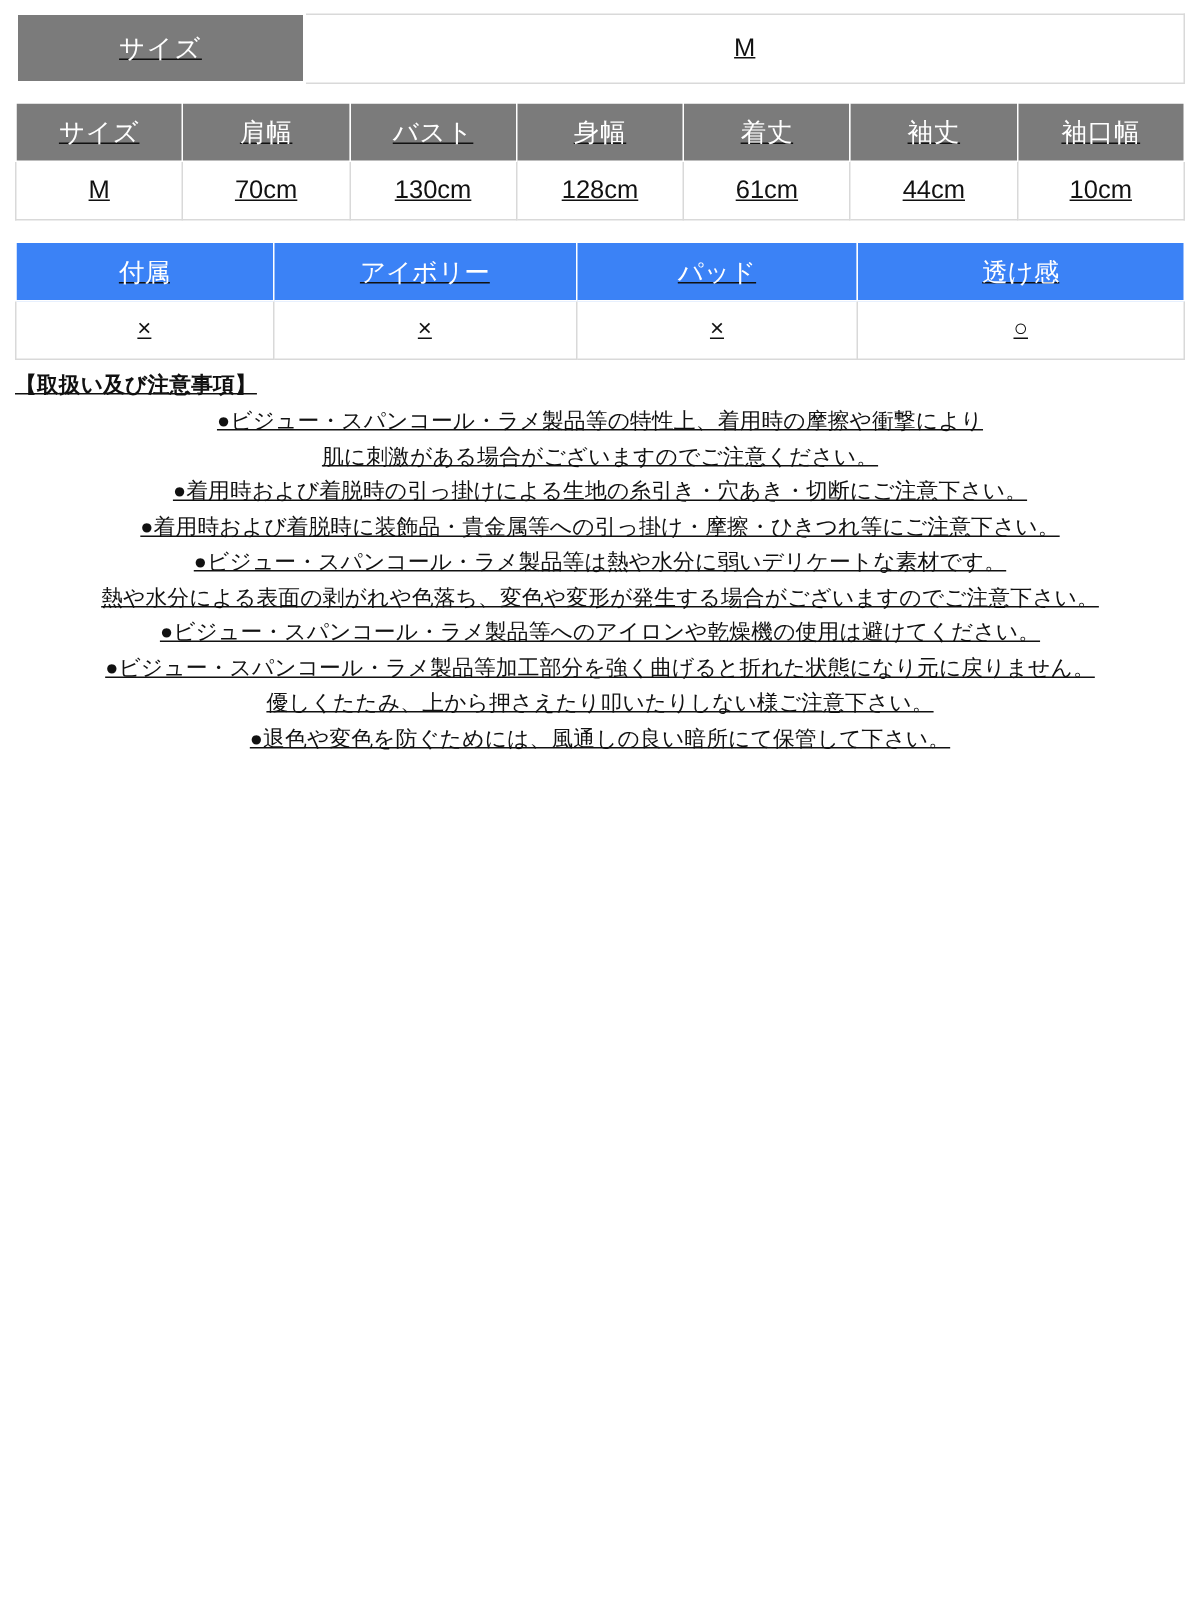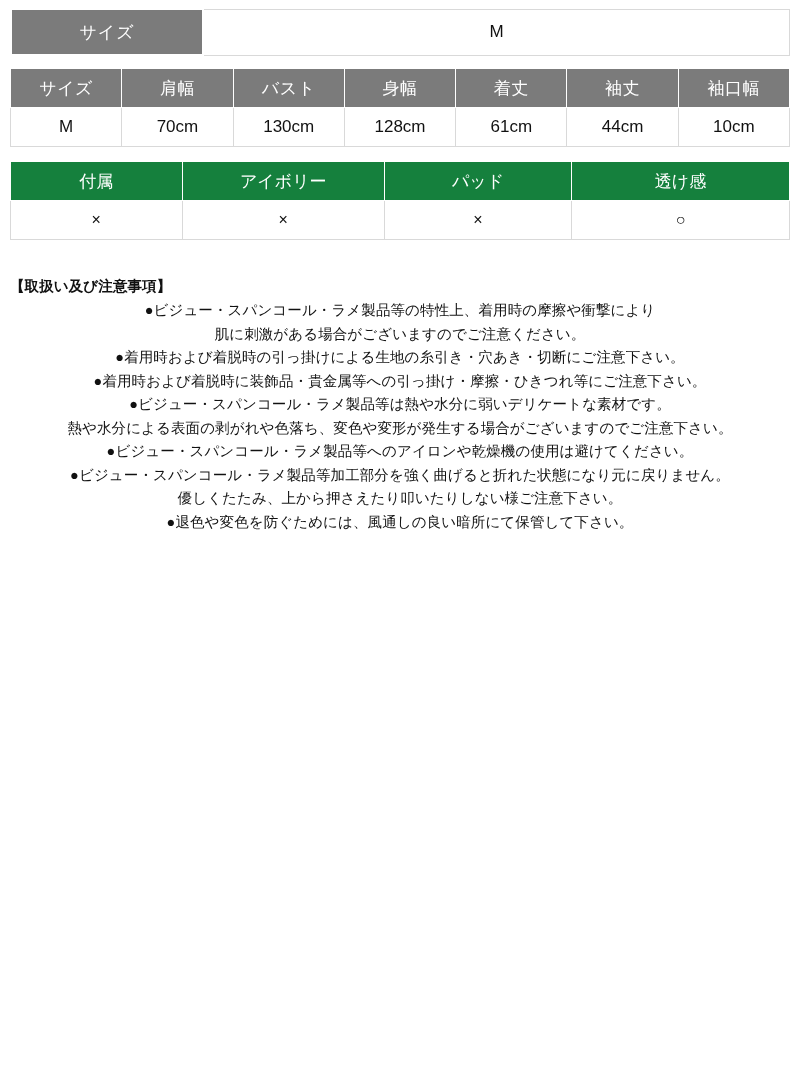--- a/index.html
+++ b/index.html
@@ -13,20 +13,21 @@
     font-family: "Liberation Sans", "DejaVu Sans", sans-serif;
     color: #111111;
     -webkit-font-smoothing: antialiased;
   }
   .page {
     position: relative;
     width: 800px;
     height: 1067px;
     box-sizing: border-box;
     padding: 8px 10px 0 10px;
+    text-decoration: underline;
   }
   table {
     border-collapse: collapse;
     width: 780px;
     table-layout: fixed;
   }
   td, th {
     border: 1px solid #ffffff;
     text-align: center;
     vertical-align: middle;
@@ -78,36 +79,36 @@
   
   .feat-table {
     margin-top: 14px;
   }
   .feat-table td {
     border: 1px solid #ffffff;
     height: 38px;
     font-size: 17px;
   }
   .feat-table thead td {
-    background: #15803d;
+    background: #3b82f6;
     color: #ffffff;
   }
   .feat-table tbody td {
     background: #ffffff;
     color: #111111;
     border: 1px solid #d9d9d9;
     font-size: 16px;
   }
   .feat-table2 {
     margin-top: 4px;
   }
 
   
   .notes {
-    margin-top: 35px;
+    margin-top: 6px;
     font-size: 14.5px;
     line-height: 1.62;
     color: #111111;
     letter-spacing: 0.1px;
   }
   .notes .heading {
     font-weight: bold;
     margin-bottom: 1px;
   }
   .notes p {

